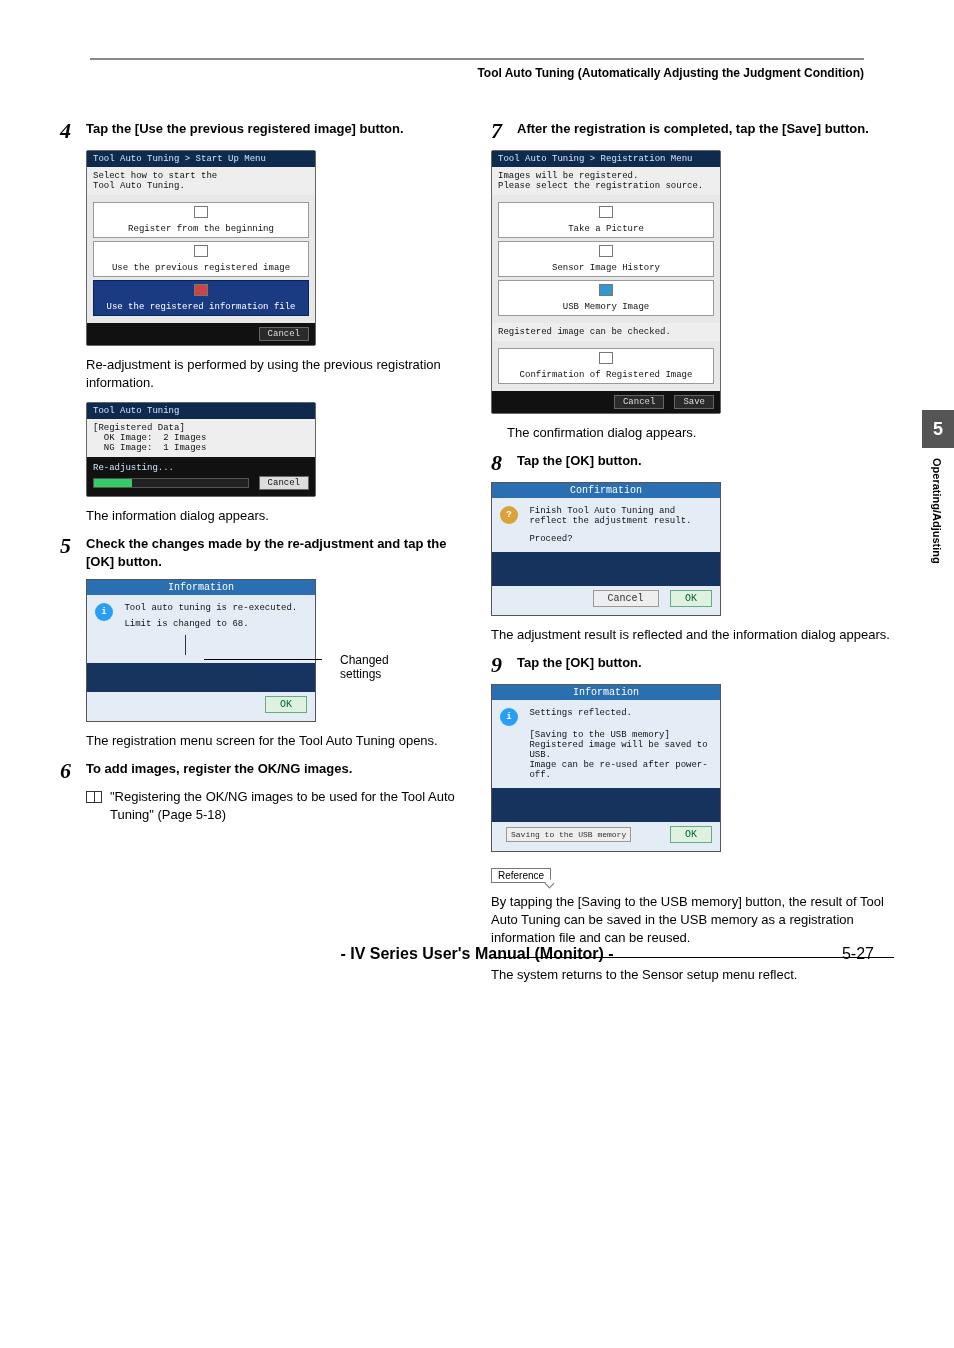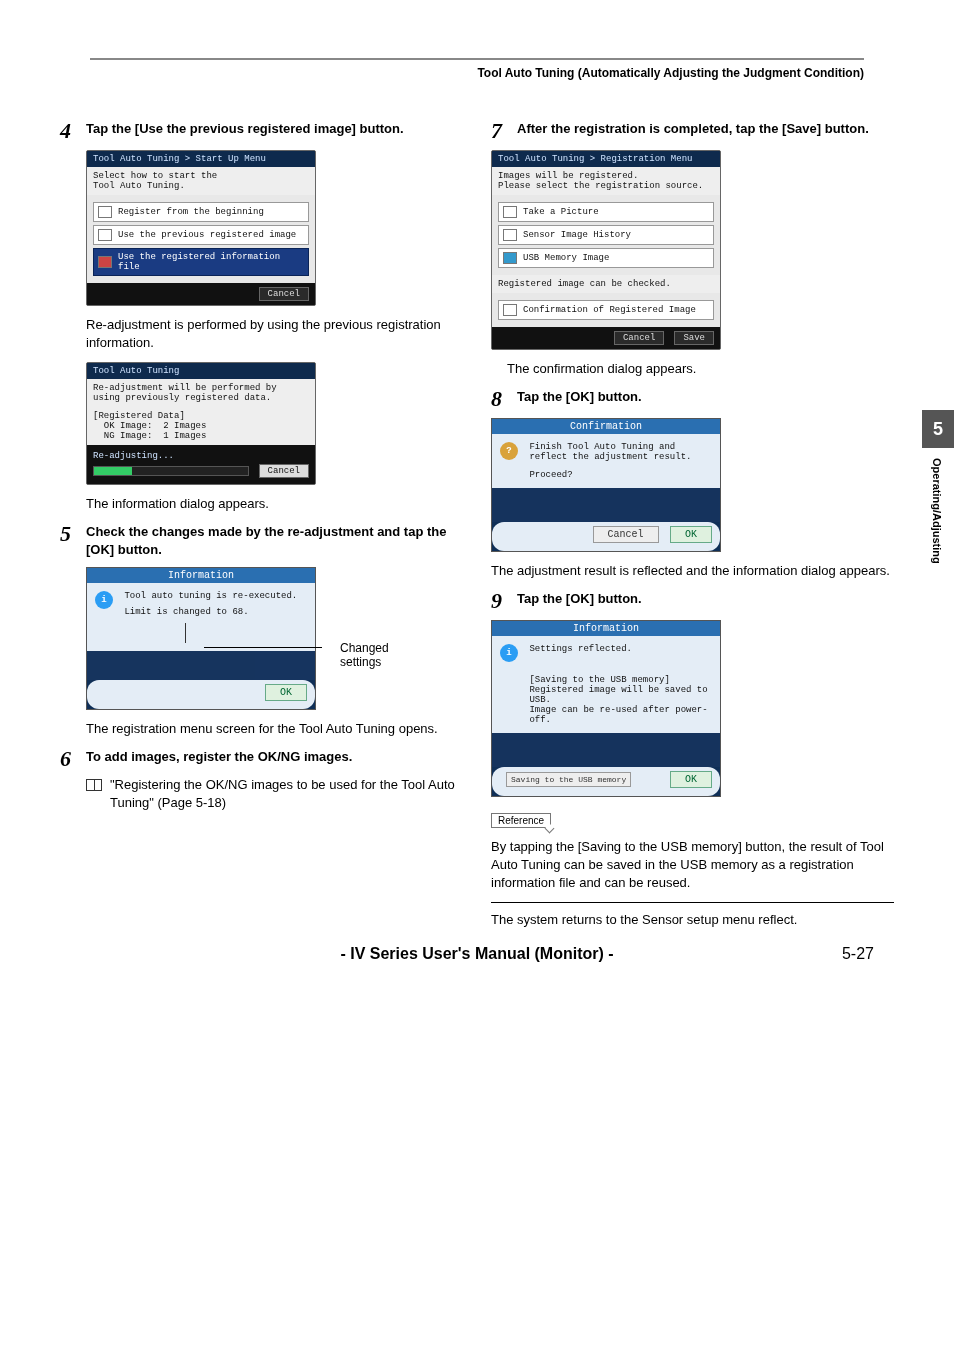--- a/index.html
+++ b/index.html
@@ -15,31 +15,31 @@
   .body-text { font-size: 13px; line-height: 18px; margin: 6px 0 10px 26px; }
   .ref-row { display: flex; align-items: flex-start; gap: 8px; margin-left: 26px; font-size: 13px; line-height: 18px; }
   .book-icon { width: 16px; height: 12px; border: 1px solid #333; position: relative; margin-top: 3px; flex-shrink: 0; }
   .book-icon::after { content:""; position:absolute; left:50%; top:0; bottom:0; width:1px; background:#333; }
 
   
   .shot { border: 1px solid #666; background: #1a1a1a; color: #d0d0d0; font-family: "Courier New", monospace; font-size: 10px; margin: 8px 0 10px 26px; width: 230px; border-radius: 2px; overflow: hidden; }
   .shot-title { background: #0e2a4d; color: #cfe3ff; padding: 3px 6px; font-size: 9px; }
   .shot-sub { background: #eee; color: #111; padding: 4px 6px; font-size: 9px; }
   .shot-body { background: #e8e8e8; color:#111; padding: 4px 6px; }
-  .shot-row { display: flex; align-items: center; gap: 6px; background:#fff; border:1px solid #999; margin:3px 0; padding:3px 4px; font-size: 9px; }
+  .shot-row { display: flex; align-items: center; gap: 6px; background:#fff; border:1px solid #999; margin:3px 0; padding:3px 4px; font-size: 9px; flex-direction: column; }
   .shot-row .ic { width: 14px; height: 12px; border:1px solid #777; background:#fff; flex-shrink:0; }
   .shot-row.blue { background:#1a3b82; color:#fff; border-color:#0a2357;font-family:Liberation Mono, monospace; }
   .shot-footer { background:#111; padding:4px 6px; text-align:right; }
   .btn-sm { display:inline-block; background:#2a2a2a; color:#ddd; border:1px solid #666; padding:1px 8px; font-size:9px; margin-left:4px; }
   .shot-prog { background:#111; color:#cfe3ff; padding:6px; font-size:9px; }
 
   .dialog { border:1px solid #555; background:#0f2f57; margin:8px 0 10px 26px; width:230px; font-family:"Courier New",monospace; font-size:9px; }
   .dialog-t { background:#2a6fb1; color:#fff; text-align:center; padding:2px 0; font-size:10px; }
   .dialog-b { background:#e4edf6; color:#111; padding:8px; }
-  .dialog-f { background:#e4edf6; text-align:right; padding:4px 8px 8px;border-radius:12px; }
+  .dialog-f { background:#e4edf6; text-align:right; padding:4px 8px 8px; }
   .dialog-btn { display:inline-block; padding:2px 14px; border:1px solid #6a8; background:#dff1df; color:#063; font-size:10px; margin-left:6px; }
   .dialog-btn.grey { background:#eee; border-color:#999; color:#333; }
   .dialog-icon { display:inline-block; width:18px; height:18px; border-radius:50%; background:#2a9df4; color:#fff; text-align:center; line-height:18px; font-weight:bold; margin-right:6px; vertical-align:top; }
   .dialog-icon.q { background:#d9a23a; }
   .callout { position: relative; }
   .callout-label { position:absolute; font-size:12px; line-height:14px; }
 
   .side-tab { position:absolute; right:0; top:410px; width:32px; }
   .side-tab .tab-sq { width:32px; height:38px; background:#555; color:#fff; font-size:18px; font-weight:bold; display:flex; align-items:center; justify-content:center; }
   .side-tab .tab-text { writing-mode: vertical-rl; font-size:11px; font-weight:bold; margin-top:10px; padding-left:9px; }
@@ -90,21 +90,20 @@
               <span class="ic" style="background:#c44"></span>
               <span>Use the registered information file</span>
             </div>
         </div>
         <div class="shot-footer"><span class="btn-sm">Cancel</span></div>
       </div>
       <div class="body-text">Re-adjustment is performed by using the previous registration information.</div>
 
       <div class="shot">
         <div class="shot-title">Tool Auto Tuning</div>
-        <div class="shot-sub">Re-adjustment will be performed by using previously registered data.</div>
         <div class="shot-sub" style="white-space:pre;background:#eee">[Registered Data]
   OK Image:  2 Images
   NG Image:  1 Images</div>
         <div class="shot-prog">
           <div>Re-adjusting...</div>
           <div style="display:flex;align-items:center;gap:6px;margin-top:3px;">
             <div style="flex:1;height:10px;border:1px solid #555;background:#222;">
                 <div style="width:25%;height:100%;background:#3c6;"></div>
               </div>
             <span class="btn-sm" style="background:#ddd;color:#111">Cancel</span>
@@ -211,21 +210,21 @@
       <div class="step">
         <div class="step-num">9</div>
         <div class="step-text">Tap the [OK] button.</div>
       </div>
       <div class="dialog" style="margin-left:0">
         <div class="dialog-t">Information</div>
         <div class="dialog-b">
           <span class="dialog-icon">i</span>
           <span style="display:inline-block;vertical-align:top;max-width:180px">
             <div>Settings reflected.</div>
-            <div style="white-space:pre-line;margin-top:21px">[Saving to the USB memory]
+            <div style="white-space:pre-line;margin-top:12px">[Saving to the USB memory]
 Registered image will be saved to USB.
 Image can be re-used after power-off.</div>
           </span>
         </div>
         <div style="background:#1b3864;padding:12px 6px;opacity:.5">&nbsp;</div>
         <div class="dialog-f" style="display:flex;justify-content:space-between;align-items:center">
           <span class="dialog-btn grey" style="font-size:8px;padding:2px 4px">Saving to the USB memory</span>
           <span class="dialog-btn">OK</span>
         </div>
       </div>

